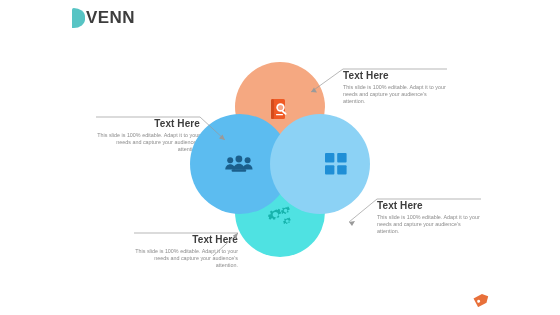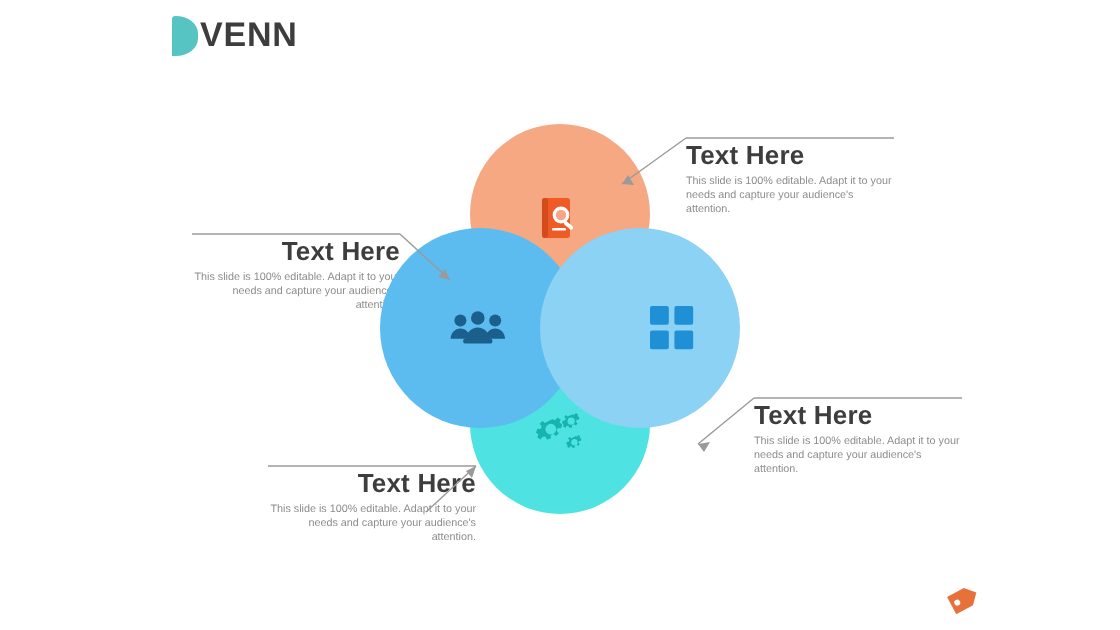--- a/index.html
+++ b/index.html
@@ -23,21 +23,20 @@
   }
 
   
   .header {
     position: absolute;
     left: 72px;
     top: 5px;
     height: 26px;
     display: flex;
     align-items: center;
-    margin-left: 14px;
   }
   .logo-mark {
     width: 13px;
     height: 20px;
     background: #57c4c4;
     border-top-right-radius: 13px 10px;
     border-bottom-right-radius: 13px 10px;
     border-top-left-radius: 2px;
     margin-right: 1px;
     flex: none;
@@ -100,21 +99,21 @@
   .c-right .icon-wrap { margin-left: 32px; }
   .c-bottom .icon-wrap { margin-top: 10px; }
 
   
   .tb {
     position: absolute;
     width: 104px;
   }
   .tb h3 {
     margin: 0 0 3px 0;
-    font-size: 13px;
+    font-size: 10px;
     font-weight: bold;
     color: #3d3d3d;
     letter-spacing: 0.1px;
   }
   .tb p {
     margin: 0;
     font-size: 5.4px;
     line-height: 7.2px;
     color: #8d8d8d;
   }

